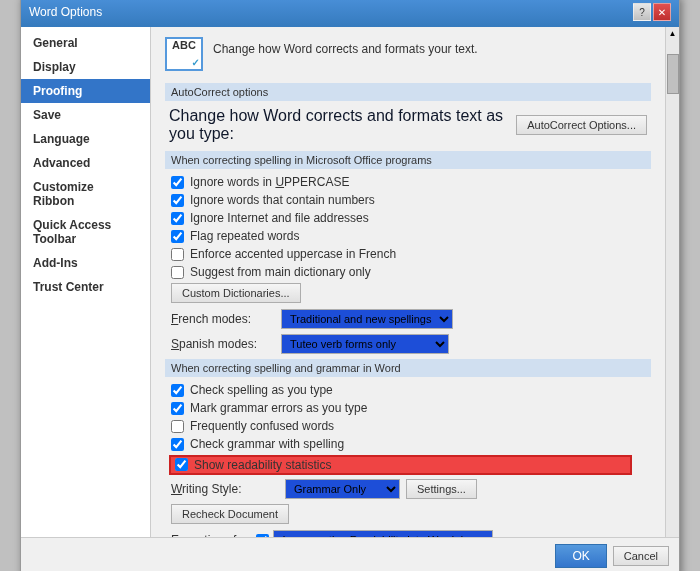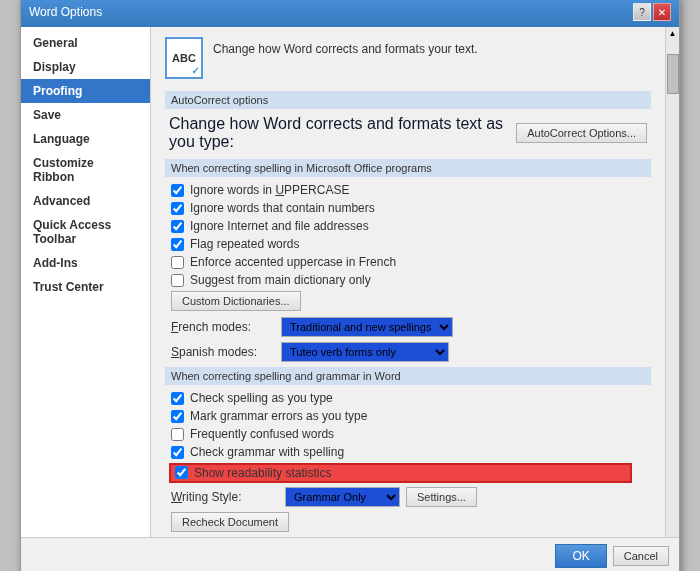--- a/index.html
+++ b/index.html
@@ -81,25 +81,25 @@
       background: #f0f0f0;
     }
     .header-area {
       display: flex;
       align-items: flex-start;
       margin-bottom: 12px;
       gap: 10px;
     }
     .abc-icon {
       width: 38px;
-      height: 42px;
+      height: 34px;
       border: 2px solid #5599dd;
       background: white;
       display: flex;
-      align-items: center;
+      align-items: flex-start;
       justify-content: center;
       font-size: 11px;
       font-weight: bold;
       color: #333;
       flex-shrink: 0;
       position: relative;
     }
     .abc-checkmark {
       position: absolute;
       bottom: 1px;
@@ -268,22 +268,22 @@
   </div>
 
   <div class="dialog-body">
 
     <div class="sidebar">
       <div class="sidebar-item">General</div>
       <div class="sidebar-item">Display</div>
       <div class="sidebar-item active">Proofing</div>
       <div class="sidebar-item">Save</div>
       <div class="sidebar-item">Language</div>
+      <div class="sidebar-item">Advanced</div>
       <div class="sidebar-item">Customize Ribbon</div>
-      <div class="sidebar-item">Advanced</div>
       <div class="sidebar-item">Quick Access Toolbar</div>
       <div class="sidebar-item">Add-Ins</div>
       <div class="sidebar-item">Trust Center</div>
     </div>
 
     <div class="main-content">
 
       <div class="header-area">
         <div class="abc-icon">
           <span>ABC</span>

